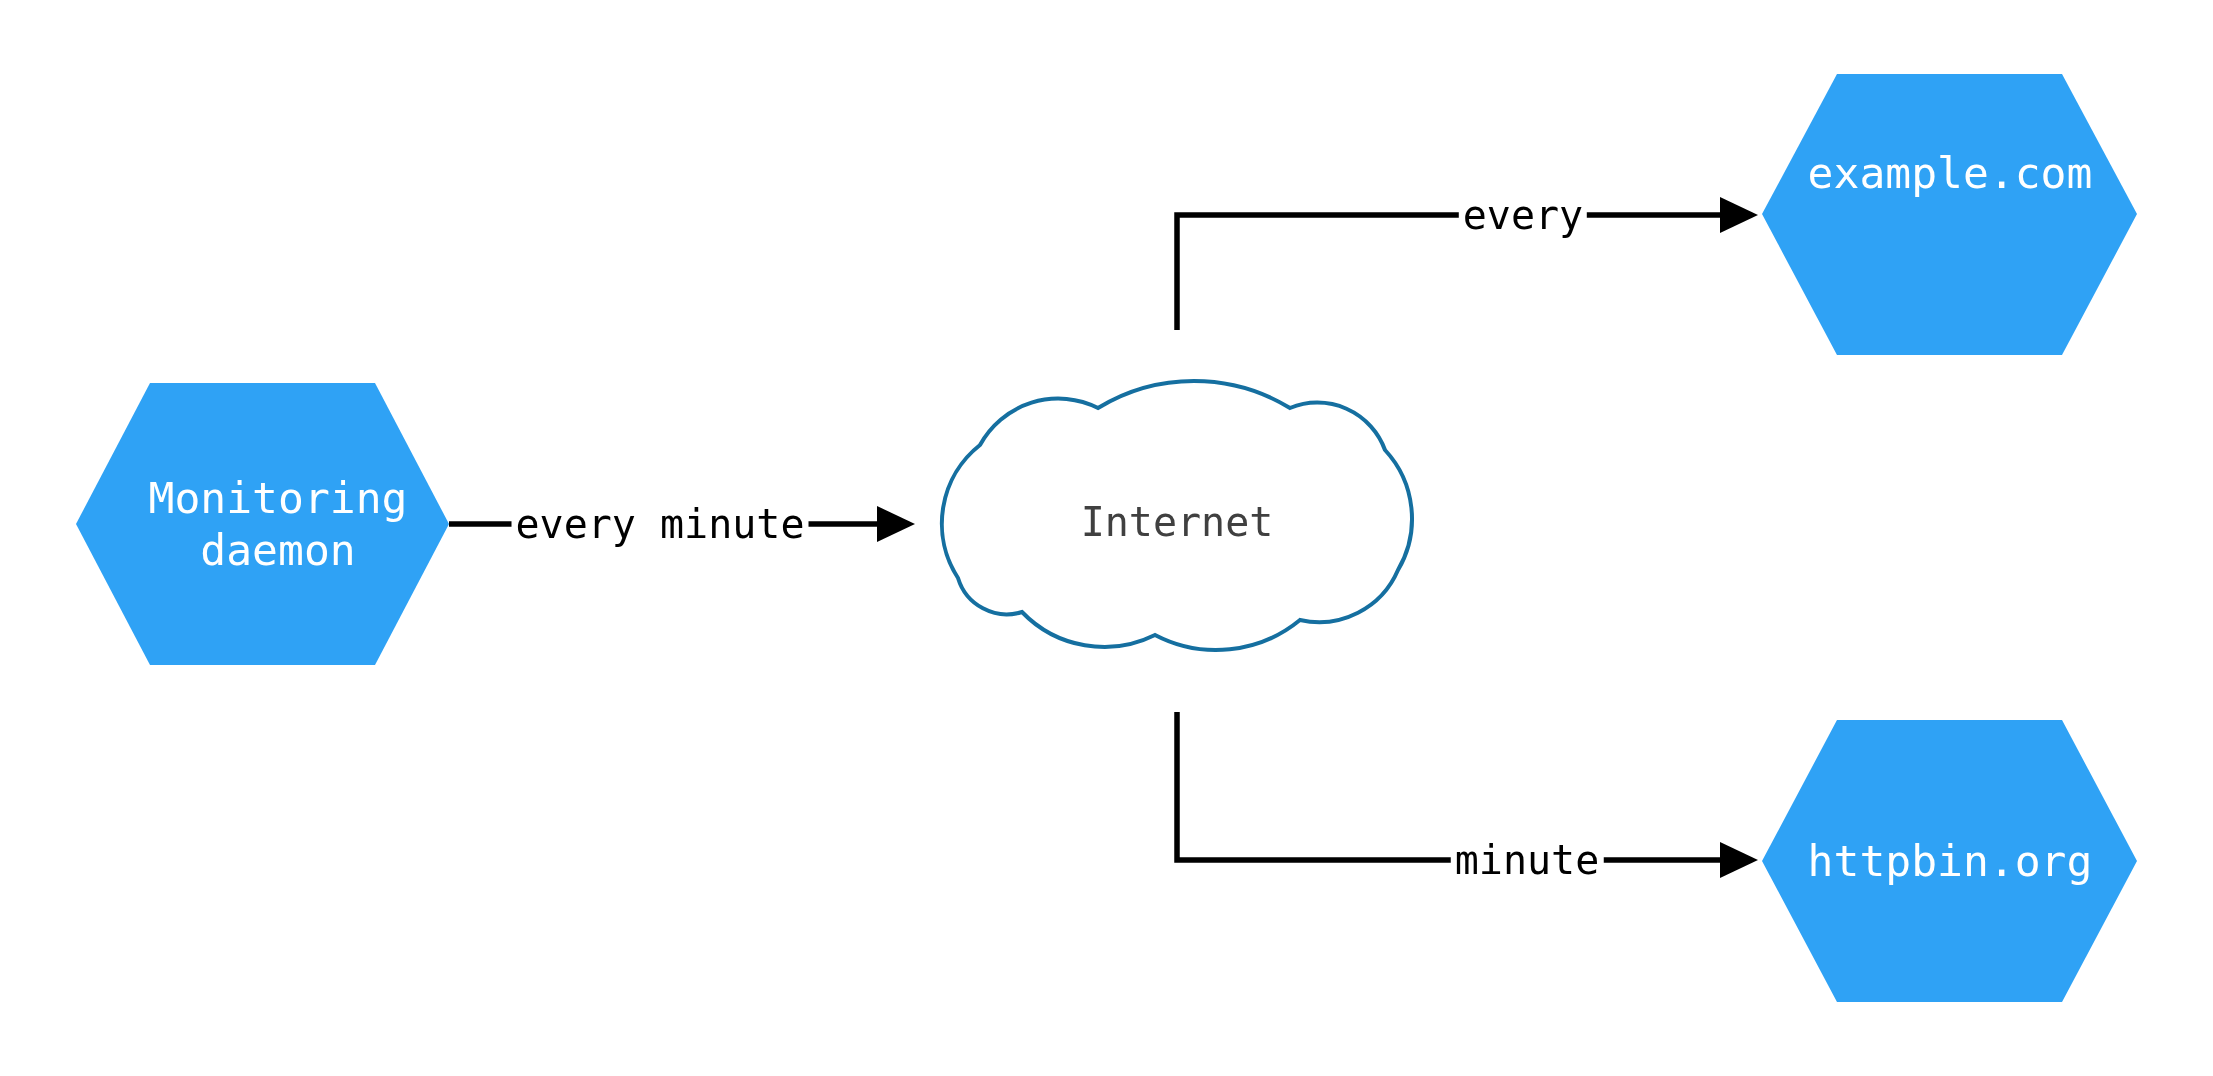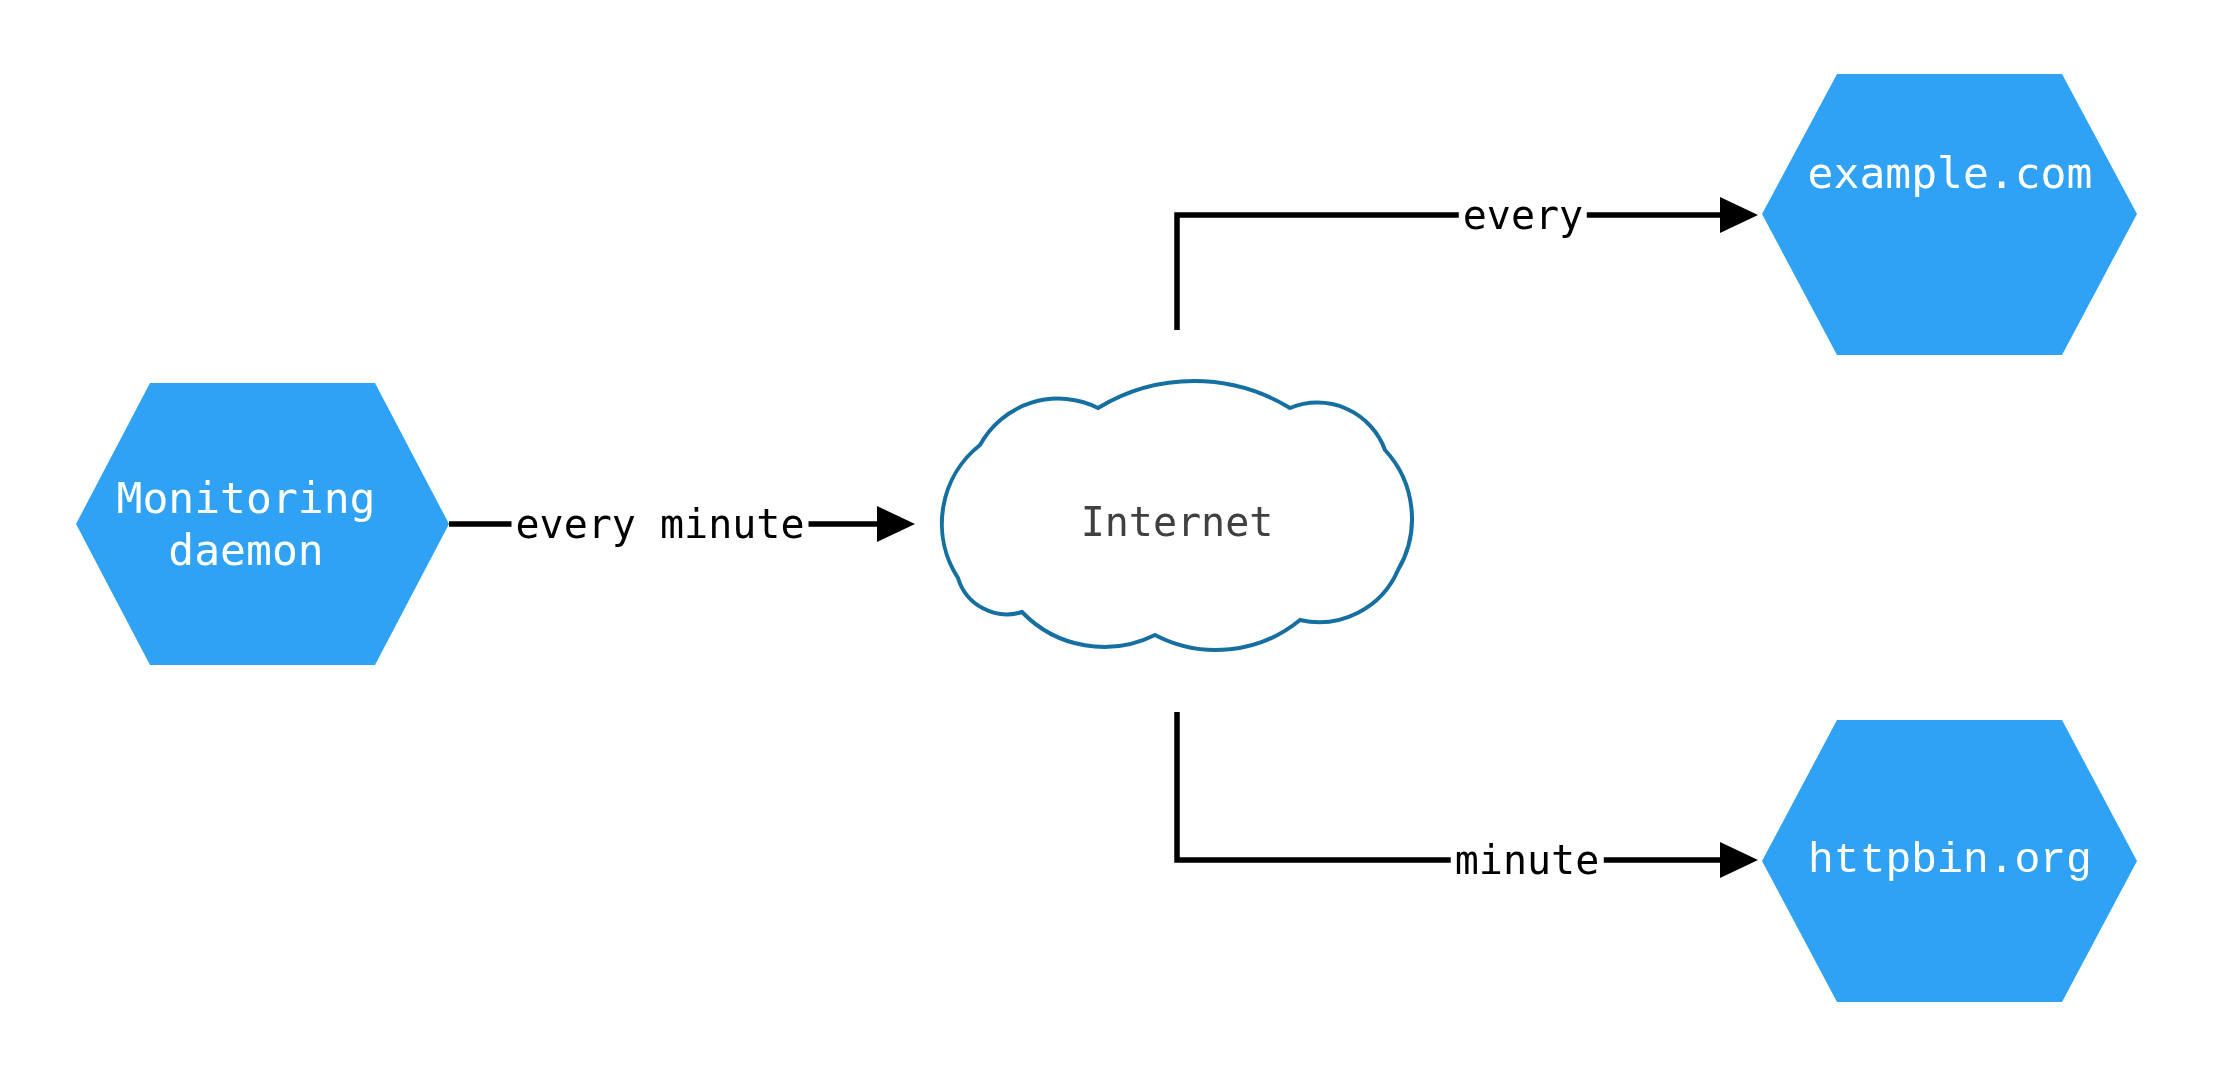--- a/index.html
+++ b/index.html
@@ -96,27 +96,27 @@
              A 132 132 0 0 1 1155 635
              A 114 114 0 0 1 1022 612
              A 51 51 0 0 1 958 578
              Z" stroke="#156fa0"></path>
 
     <polygon class="hexagon" points="1762,214 1837,74 2062,74 2137,214 2062,355 1837,355" fill="#2fa2f5"></polygon>
 
     <polygon class="hexagon" points="1762,861 1837,720 2062,720 2137,861 2062,1002 1837,1002" fill="#2fa2f5"></polygon>
   </svg>
 
-  <div class="node-label" style="left: 76px; top: 383px; width: 340px; height: 282px;">Monitoring daemon</div>
+  <div class="node-label" style="left: 108px; top: 383px; width: 340px; height: 282px;">Monitoring daemon</div>
 
   <div class="cloud-label" style="left: 1177px; top: 522px;">Internet</div>
 
   <div class="node-label" style="left: 1780px; top: 74px; width: 340px; height: 199px;">example.com</div>
 
-  <div class="node-label" style="left: 1780px; top: 720px; width: 340px; height: 282px; font-family: Liberation Mono, monospace;">httpbin.org</div>
+  <div class="node-label" style="left: 1780px; top: 720px; width: 340px; height: 282px;">httpbin.org</div>
 
   <div class="edge-label" style="left: 660px; top: 524px;">every minute</div>
 
   <div class="edge-label" style="left: 1523px; top: 215px;">every</div>
 
   <div class="edge-label" style="left: 1527px; top: 860px;">minute</div>
 
 </div>
 
 </body></html>

